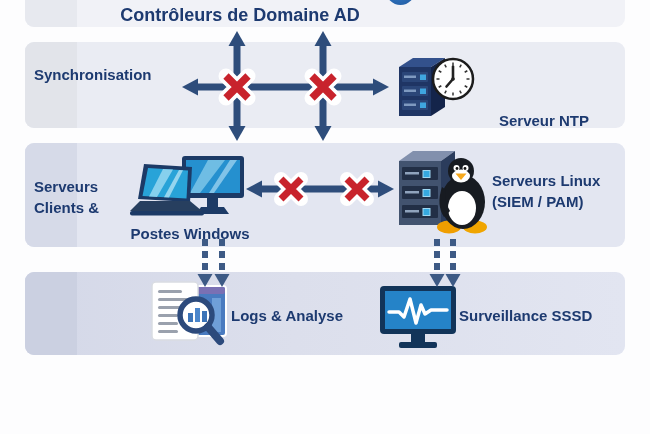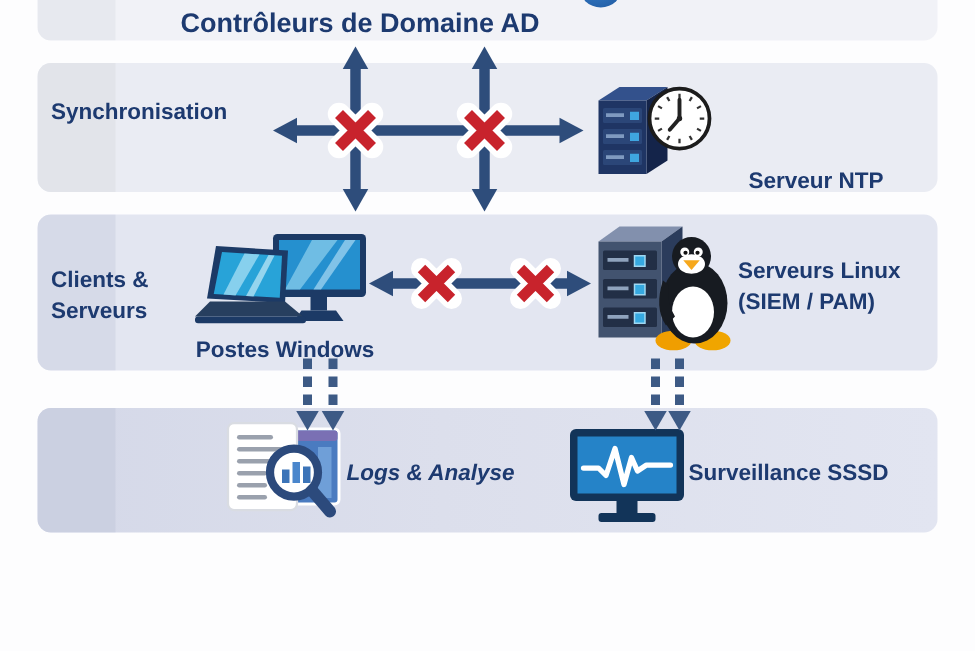--- a/index.html
+++ b/index.html
@@ -96,22 +96,22 @@
         <line x1="60" y1="24" x2="53.5" y2="31.5" stroke="#222" stroke-width="2.6" stroke-linecap="round"></line>
         <circle cx="60" cy="24" r="1.8" fill="#222"></circle>
       </g>
     </svg>
     <div class="node-label" style="left:474px;top:36px;margin-top:32px;">Serveur NTP</div>
   </div>
 
   <div class="band band-clients">
     <div class="rowcol"></div>
     <div class="row-label" style="top:33px;">
+      <div>Serveurs</div>
       <div>Clients &amp;</div>
-      <div>Serveurs</div>
     </div>
 
     <svg class="icon-abs" style="left:105px;top:11px;" width="118" height="70" viewBox="0 0 118 70">
       <g>
         <rect x="52" y="2" width="62" height="42" rx="3" fill="#1c3a66"></rect>
         <rect x="56" y="6" width="54" height="33" fill="#2590cf"></rect>
         <polygon points="78,6 95,6 70,39 60,39" fill="#7cc5e8" opacity="0.85"></polygon>
         <polygon points="100,6 107,6 84,39 79,39" fill="#a8d9f2" opacity="0.7"></polygon>
         <rect x="77" y="44" width="11" height="9" fill="#1c3a66"></rect>
         <polygon points="66,60 99,60 94,53 71,53" fill="#1c3a66"></polygon>
@@ -190,21 +190,21 @@
         </g>
       </g>
       <g>
         <circle cx="46" cy="35" r="16" fill="#ffffff" stroke="#2c4a7c" stroke-width="5.5"></circle>
         <rect x="38" y="33" width="5" height="9" fill="#3c74b8"></rect>
         <rect x="45" y="28" width="5" height="14" fill="#4a86cc"></rect>
         <rect x="52" y="31" width="5" height="11" fill="#3c74b8"></rect>
         <line x1="58" y1="47" x2="70" y2="61" stroke="#2c4a7c" stroke-width="8" stroke-linecap="round"></line>
       </g>
     </svg>
-    <div class="node-label" style="left:206px;top:33px;font-style:italic;">Logs &amp; Analyse</div>
+    <div class="node-label" style="left:206px;top:33px;">Logs &amp; Analyse</div>
 
     <svg class="icon-abs" style="left:354px;top:13px;" width="78" height="64" viewBox="0 0 78 64">
       <g>
         <rect x="1" y="1" width="76" height="48" rx="4" fill="#123459"></rect>
         <rect x="6" y="6" width="66" height="38" fill="#2583c8"></rect>
         <polyline points="10,27 20,27 25,32 31,14 37,38 42,20 46,29 52,25 68,25" fill="none" stroke="#ffffff" stroke-width="3.5" stroke-linejoin="round" stroke-linecap="round"></polyline>
         <rect x="32" y="49" width="14" height="8" fill="#123459"></rect>
         <rect x="20" y="57" width="38" height="6" rx="2" fill="#123459"></rect>
       </g>
     </svg>

